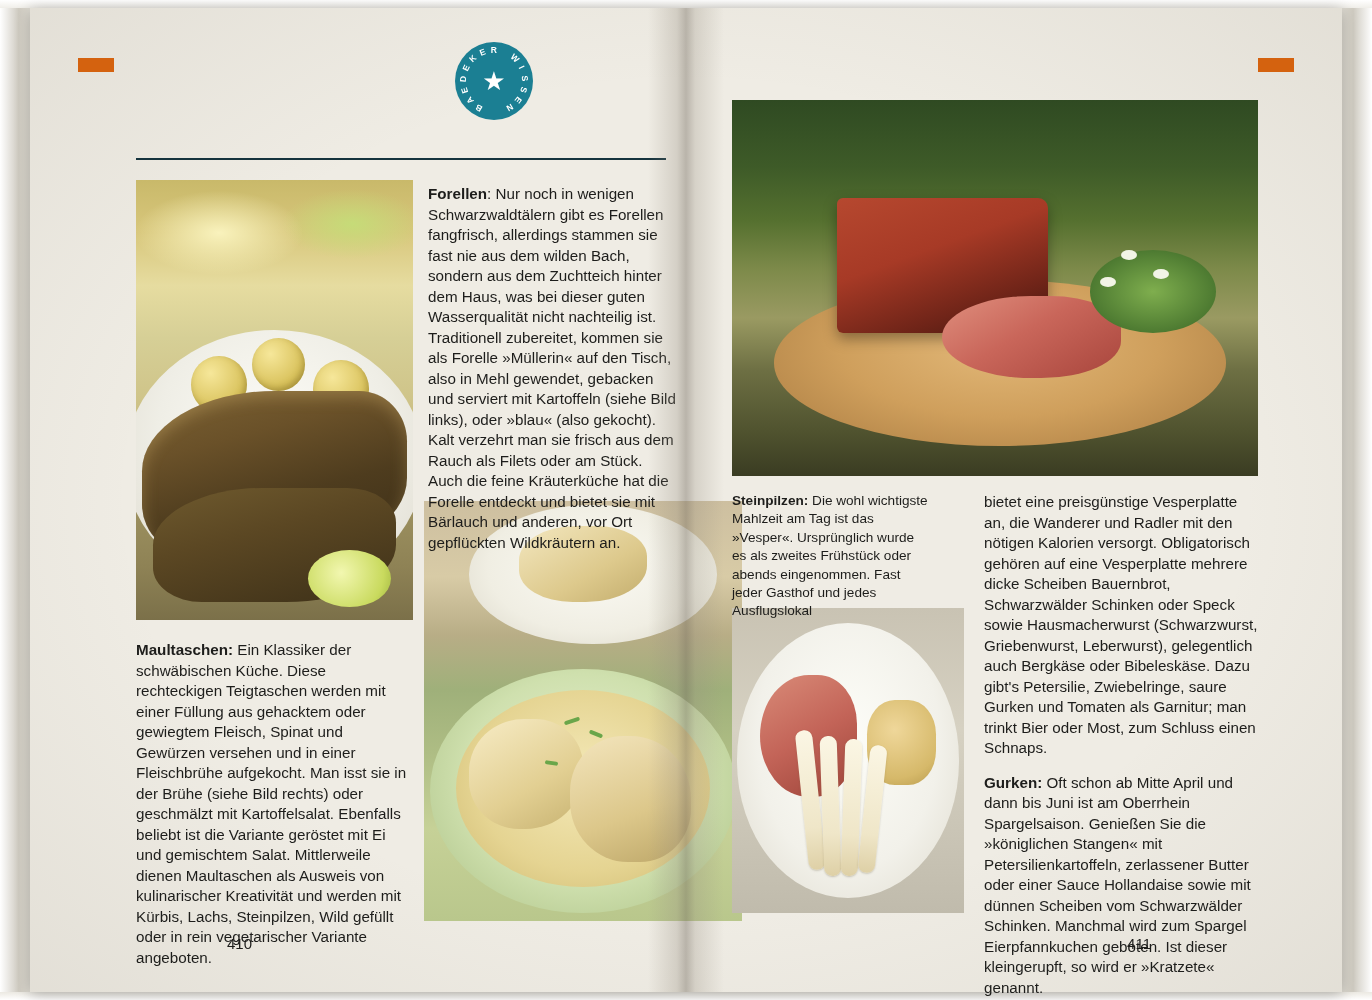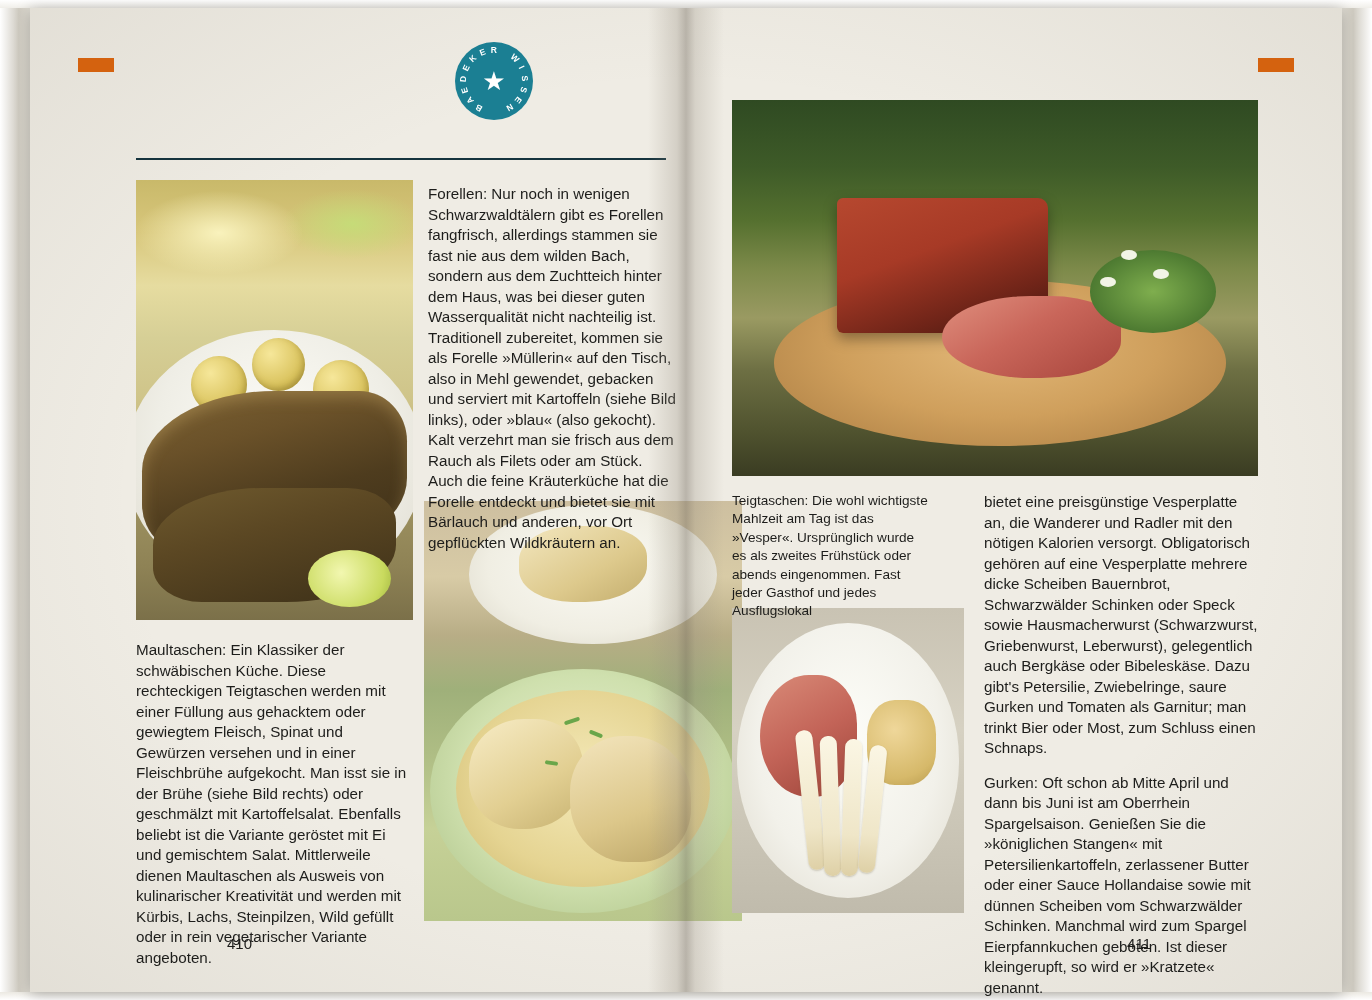--- a/index.html
+++ b/index.html
@@ -383,21 +383,21 @@
 
   
   .col {
     position: absolute;
     color: #1d1d1b;
     font-size: 15.2px;
     line-height: 20.5px;
     text-align: left;
   }
   .col p { margin: 0 0 14px 0; }
-  .col b { font-weight: 400; }
+  .col b { font-weight: 700; }
 
   .col-forellen  { left: 398px; top: 176px;  width: 252px; }
   .col-maultaschen { left: 106px; top: 632px; width: 272px; }
 
   .col-right-a { left: 732px; top: 492px; width: 196px; font-size: 13.6px; line-height: 18.4px; }
   .col-right-b { left: 984px; top: 492px; width: 276px; }
 
   .page-number {
     position: absolute;
     font-size: 15px;
@@ -512,21 +512,21 @@
     <div class="sp-plate"></div>
     <div class="sp-ham"></div>
     <div class="sp-potato"></div>
     <div class="sp-stalk" style="left:30%;top:40%;height:46%;transform:rotate(-6deg);"></div>
     <div class="sp-stalk" style="left:39%;top:42%;height:46%;transform:rotate(-2deg);"></div>
     <div class="sp-stalk" style="left:48%;top:43%;height:45%;transform:rotate(2deg);"></div>
     <div class="sp-stalk" style="left:57%;top:45%;height:42%;transform:rotate(6deg);"></div>
   </div>
 
   <div class="col col-right-a">
-    <p><b>Teigtaschen:</b><span> Die wohl wichtigste Mahlzeit am Tag ist das »Vesper«. Ursprünglich wurde es als zweites Frühstück oder abends eingenommen. Fast jeder Gasthof und jedes Ausflugslokal</span></p>
+    <p><b>Steinpilzen:</b><span> Die wohl wichtigste Mahlzeit am Tag ist das »Vesper«. Ursprünglich wurde es als zweites Frühstück oder abends eingenommen. Fast jeder Gasthof und jedes Ausflugslokal</span></p>
   </div>
 
   <div class="col col-right-b">
     <p><span>bietet eine preisgünstige Vesperplatte an, die Wanderer und Radler mit den nötigen Kalorien versorgt. Obligatorisch gehören auf eine Vesperplatte mehrere dicke Scheiben Bauernbrot, Schwarzwälder Schinken oder Speck sowie Hausmacherwurst (Schwarzwurst, Griebenwurst, Leberwurst), gelegentlich auch Bergkäse oder Bibeleskäse. Dazu gibt's Petersilie, Zwiebelringe, saure Gurken und Tomaten als Garnitur; man trinkt Bier oder Most, zum Schluss einen Schnaps.</span></p>
     <p><b>Gurken:</b><span> Oft schon ab Mitte April und dann bis Juni ist am Oberrhein Spargelsaison. Genießen Sie die »königlichen Stangen« mit Petersilienkartoffeln, zerlassener Butter oder einer Sauce Hollandaise sowie mit dünnen Scheiben vom Schwarzwälder Schinken. Manchmal wird zum Spargel Eierpfannkuchen geboten. Ist dieser kleingerupft, so wird er »Kratzete« genannt.</span></p>
   </div>
 
   <div class="gutter"></div>
 </div>
 

